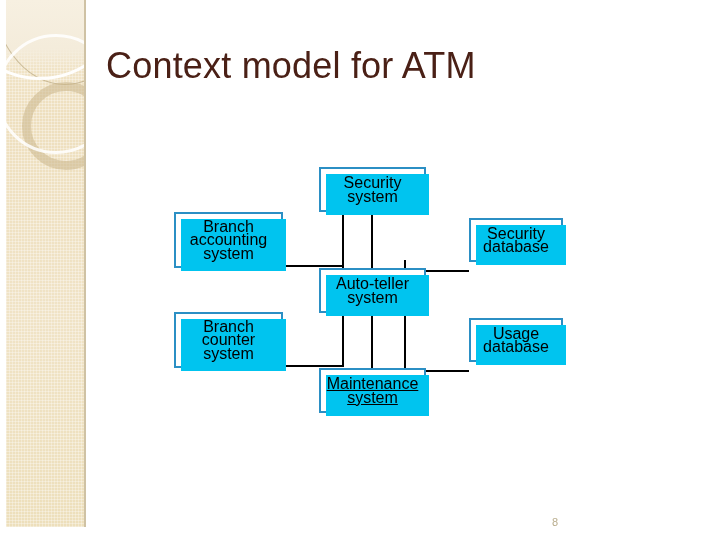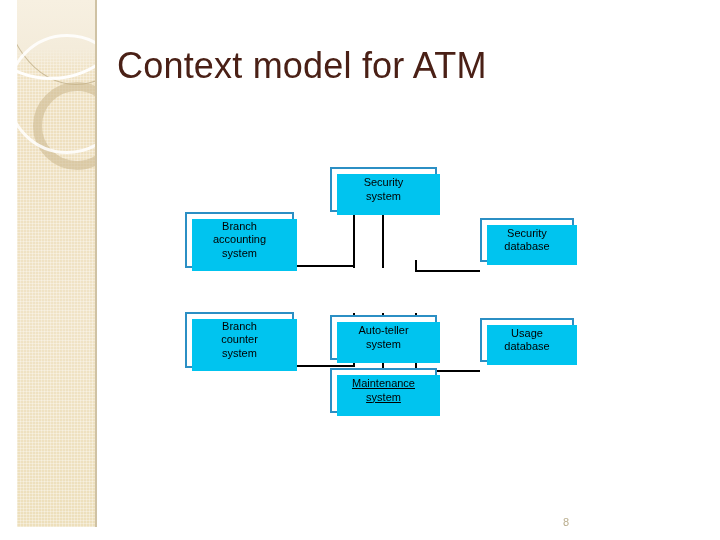--- a/index.html
+++ b/index.html
@@ -11,21 +11,21 @@
     height: 540px;
     background: #ffffff;
     font-family: "Liberation Sans", sans-serif;
     overflow: hidden;
     position: relative;
   }
 
   
   #slide {
     position: absolute;
-    left: 17px; top: 0;
+    left: 6px; top: 0;
     width: 576px;
     height: 540px;
     background: #ffffff;
   }
 
   
   .sidebar {
     position: absolute;
     left: 0;
     top: 0;
@@ -111,21 +111,21 @@
     width: 440px;
     height: 290px;
   }
 
   .node {
     position: absolute;
     box-sizing: border-box;
     background: #ffffff;
     border: 2px solid #2b8fc4;
     color: #000000;
-    font-size: 11px;
+    font-size: 16px;
     line-height: 13.5px;
     font-family: "Liberation Sans", sans-serif;
     display: flex;
     align-items: center;
     justify-content: center;
     text-align: center;
     z-index: 3;
   }
   
   .node::after {
@@ -141,21 +141,21 @@
   .node .label {
     white-space: pre-line;
     position: relative;
     z-index: 2;
   }
 
   
   #node-security        { left: 163px; top: 17px;  width: 107px; height: 45px; }
   #node-branch-acct     { left: 18px;  top: 62px;  width: 109px; height: 56px; }
   #node-account-db      { left: 313px; top: 68px;  width: 94px;  height: 44px; }
-  #node-autoteller      { left: 163px; top: 118px; width: 107px; height: 45px; margin-top: 47px; }
+  #node-autoteller      { left: 163px; top: 118px; width: 107px; height: 45px; }
   #node-branch-counter  { left: 18px;  top: 162px; width: 109px; height: 56px; }
   #node-usage-db        { left: 313px; top: 168px; width: 94px;  height: 44px; }
   #node-maintenance     { left: 163px; top: 218px; width: 107px; height: 45px; text-decoration: underline; }
 
   
   .conn {
     position: absolute;
     background: #000000;
     z-index: 1;
   }

